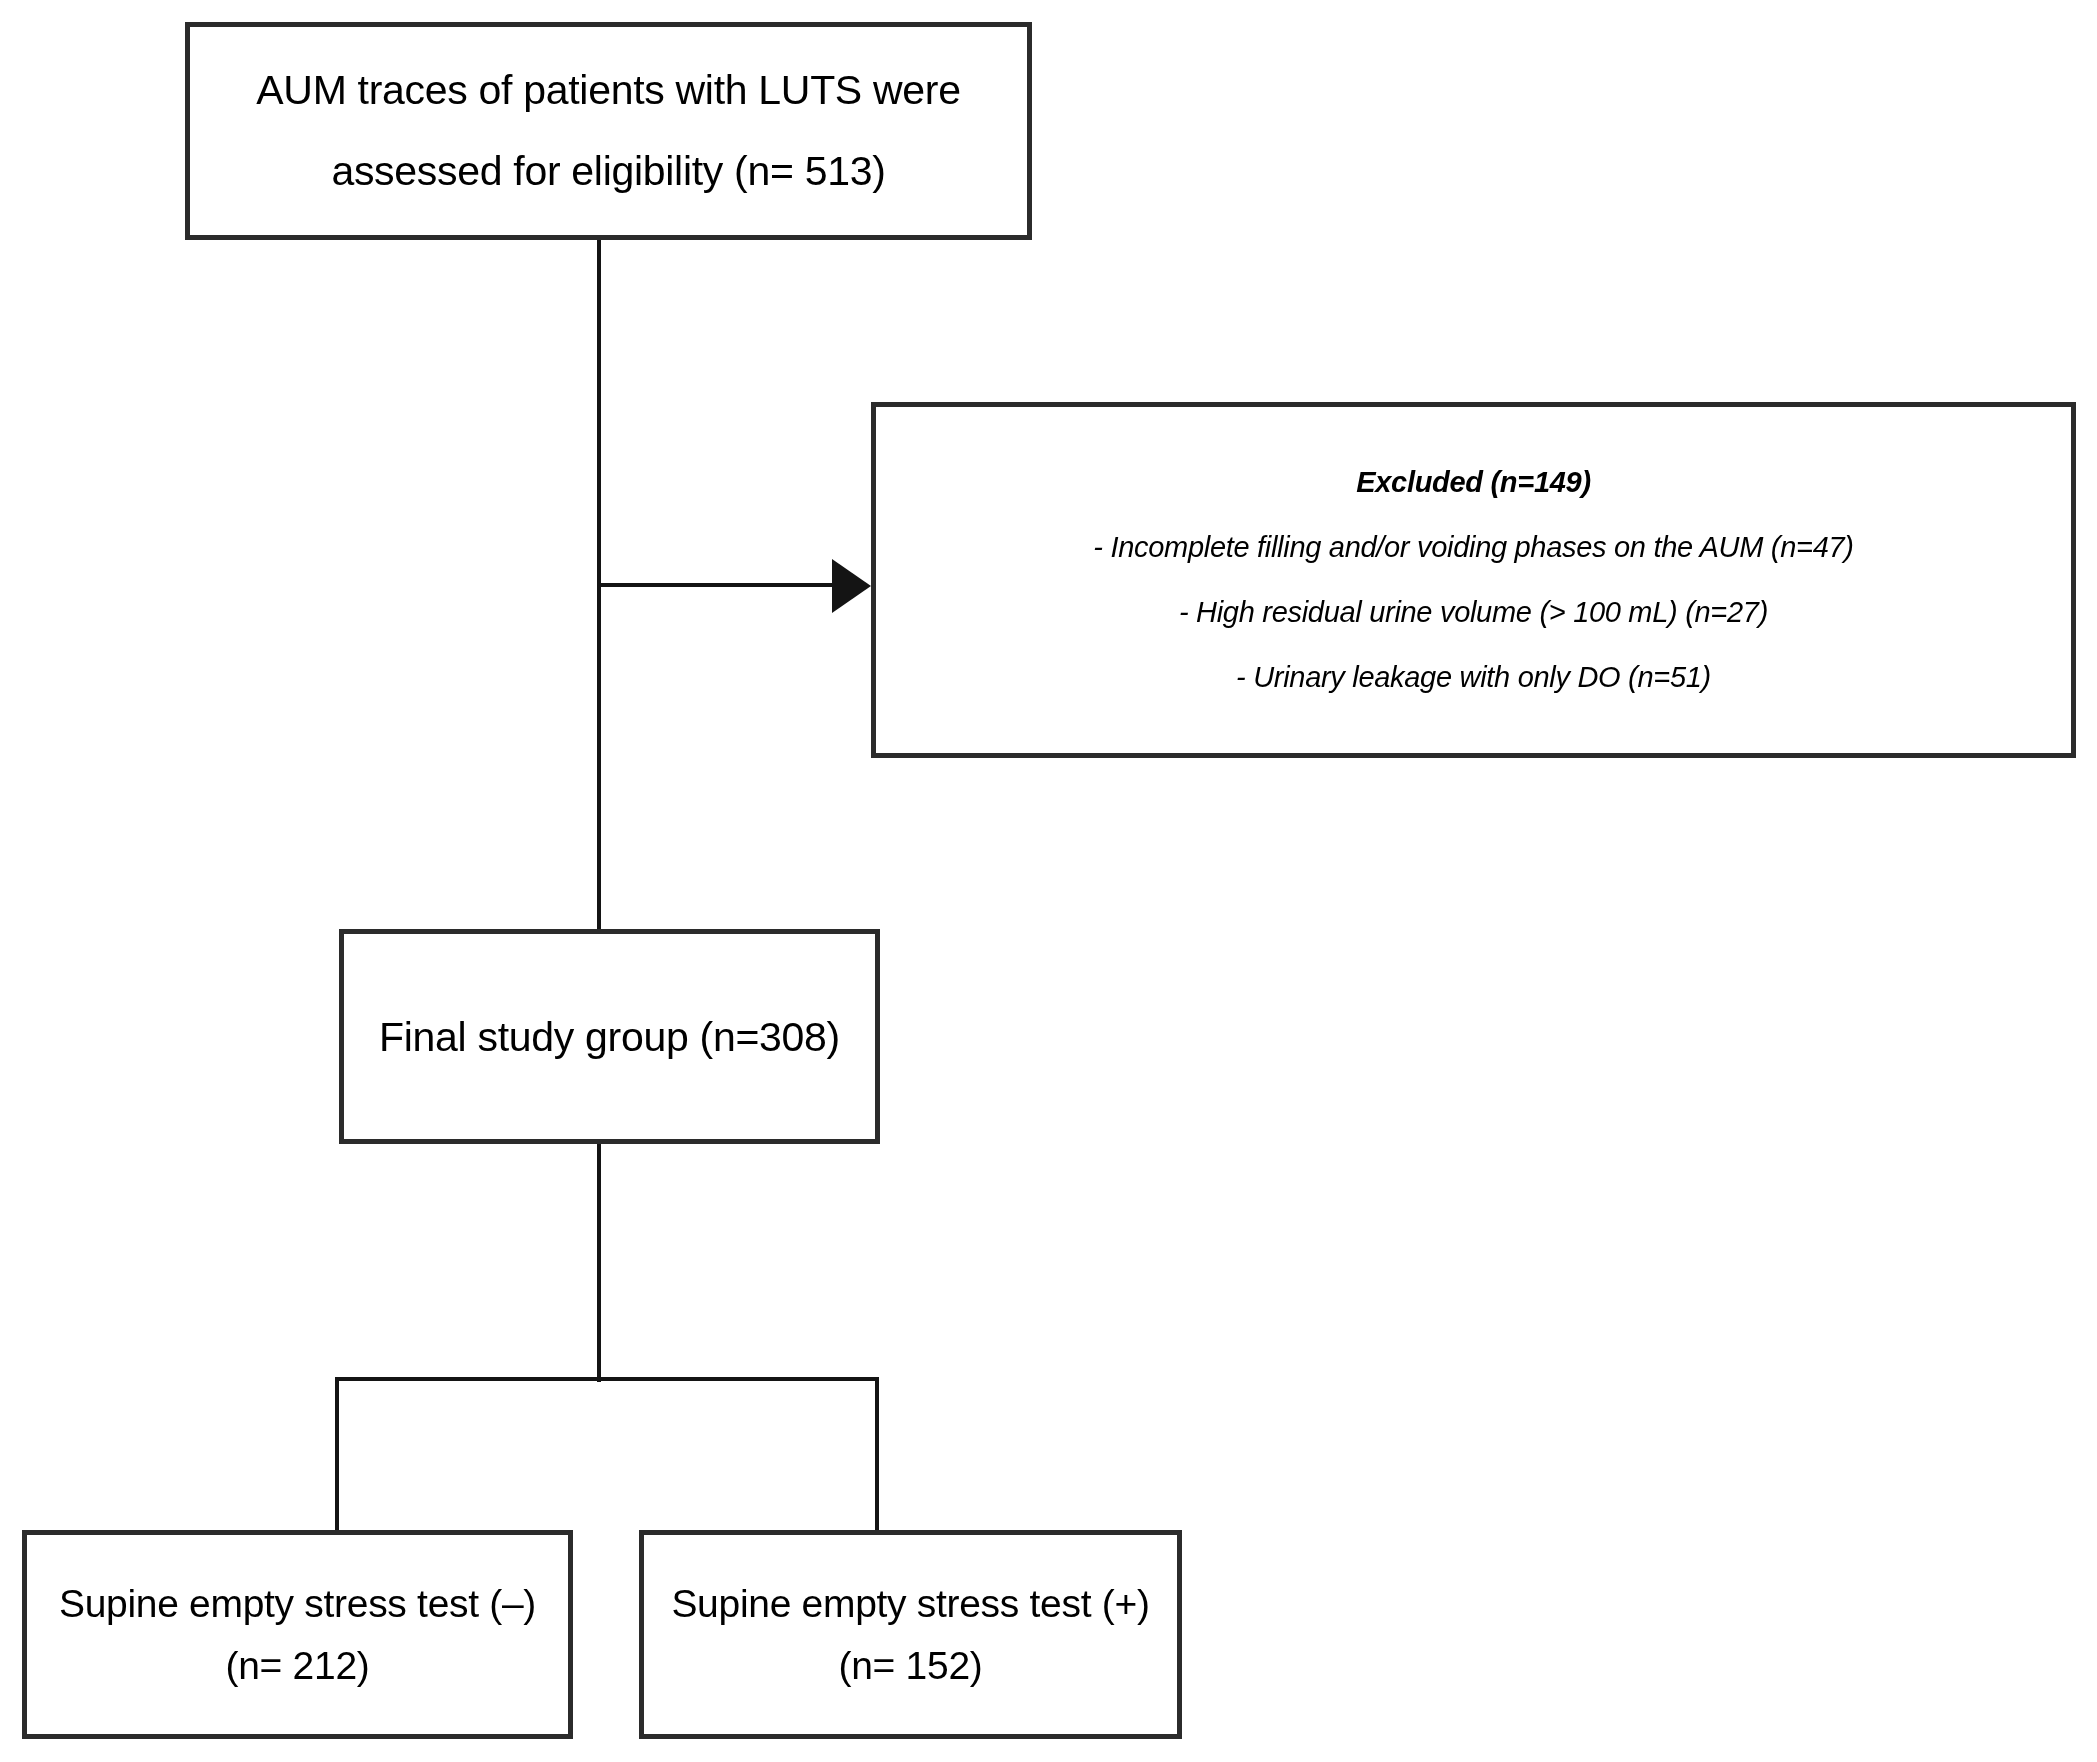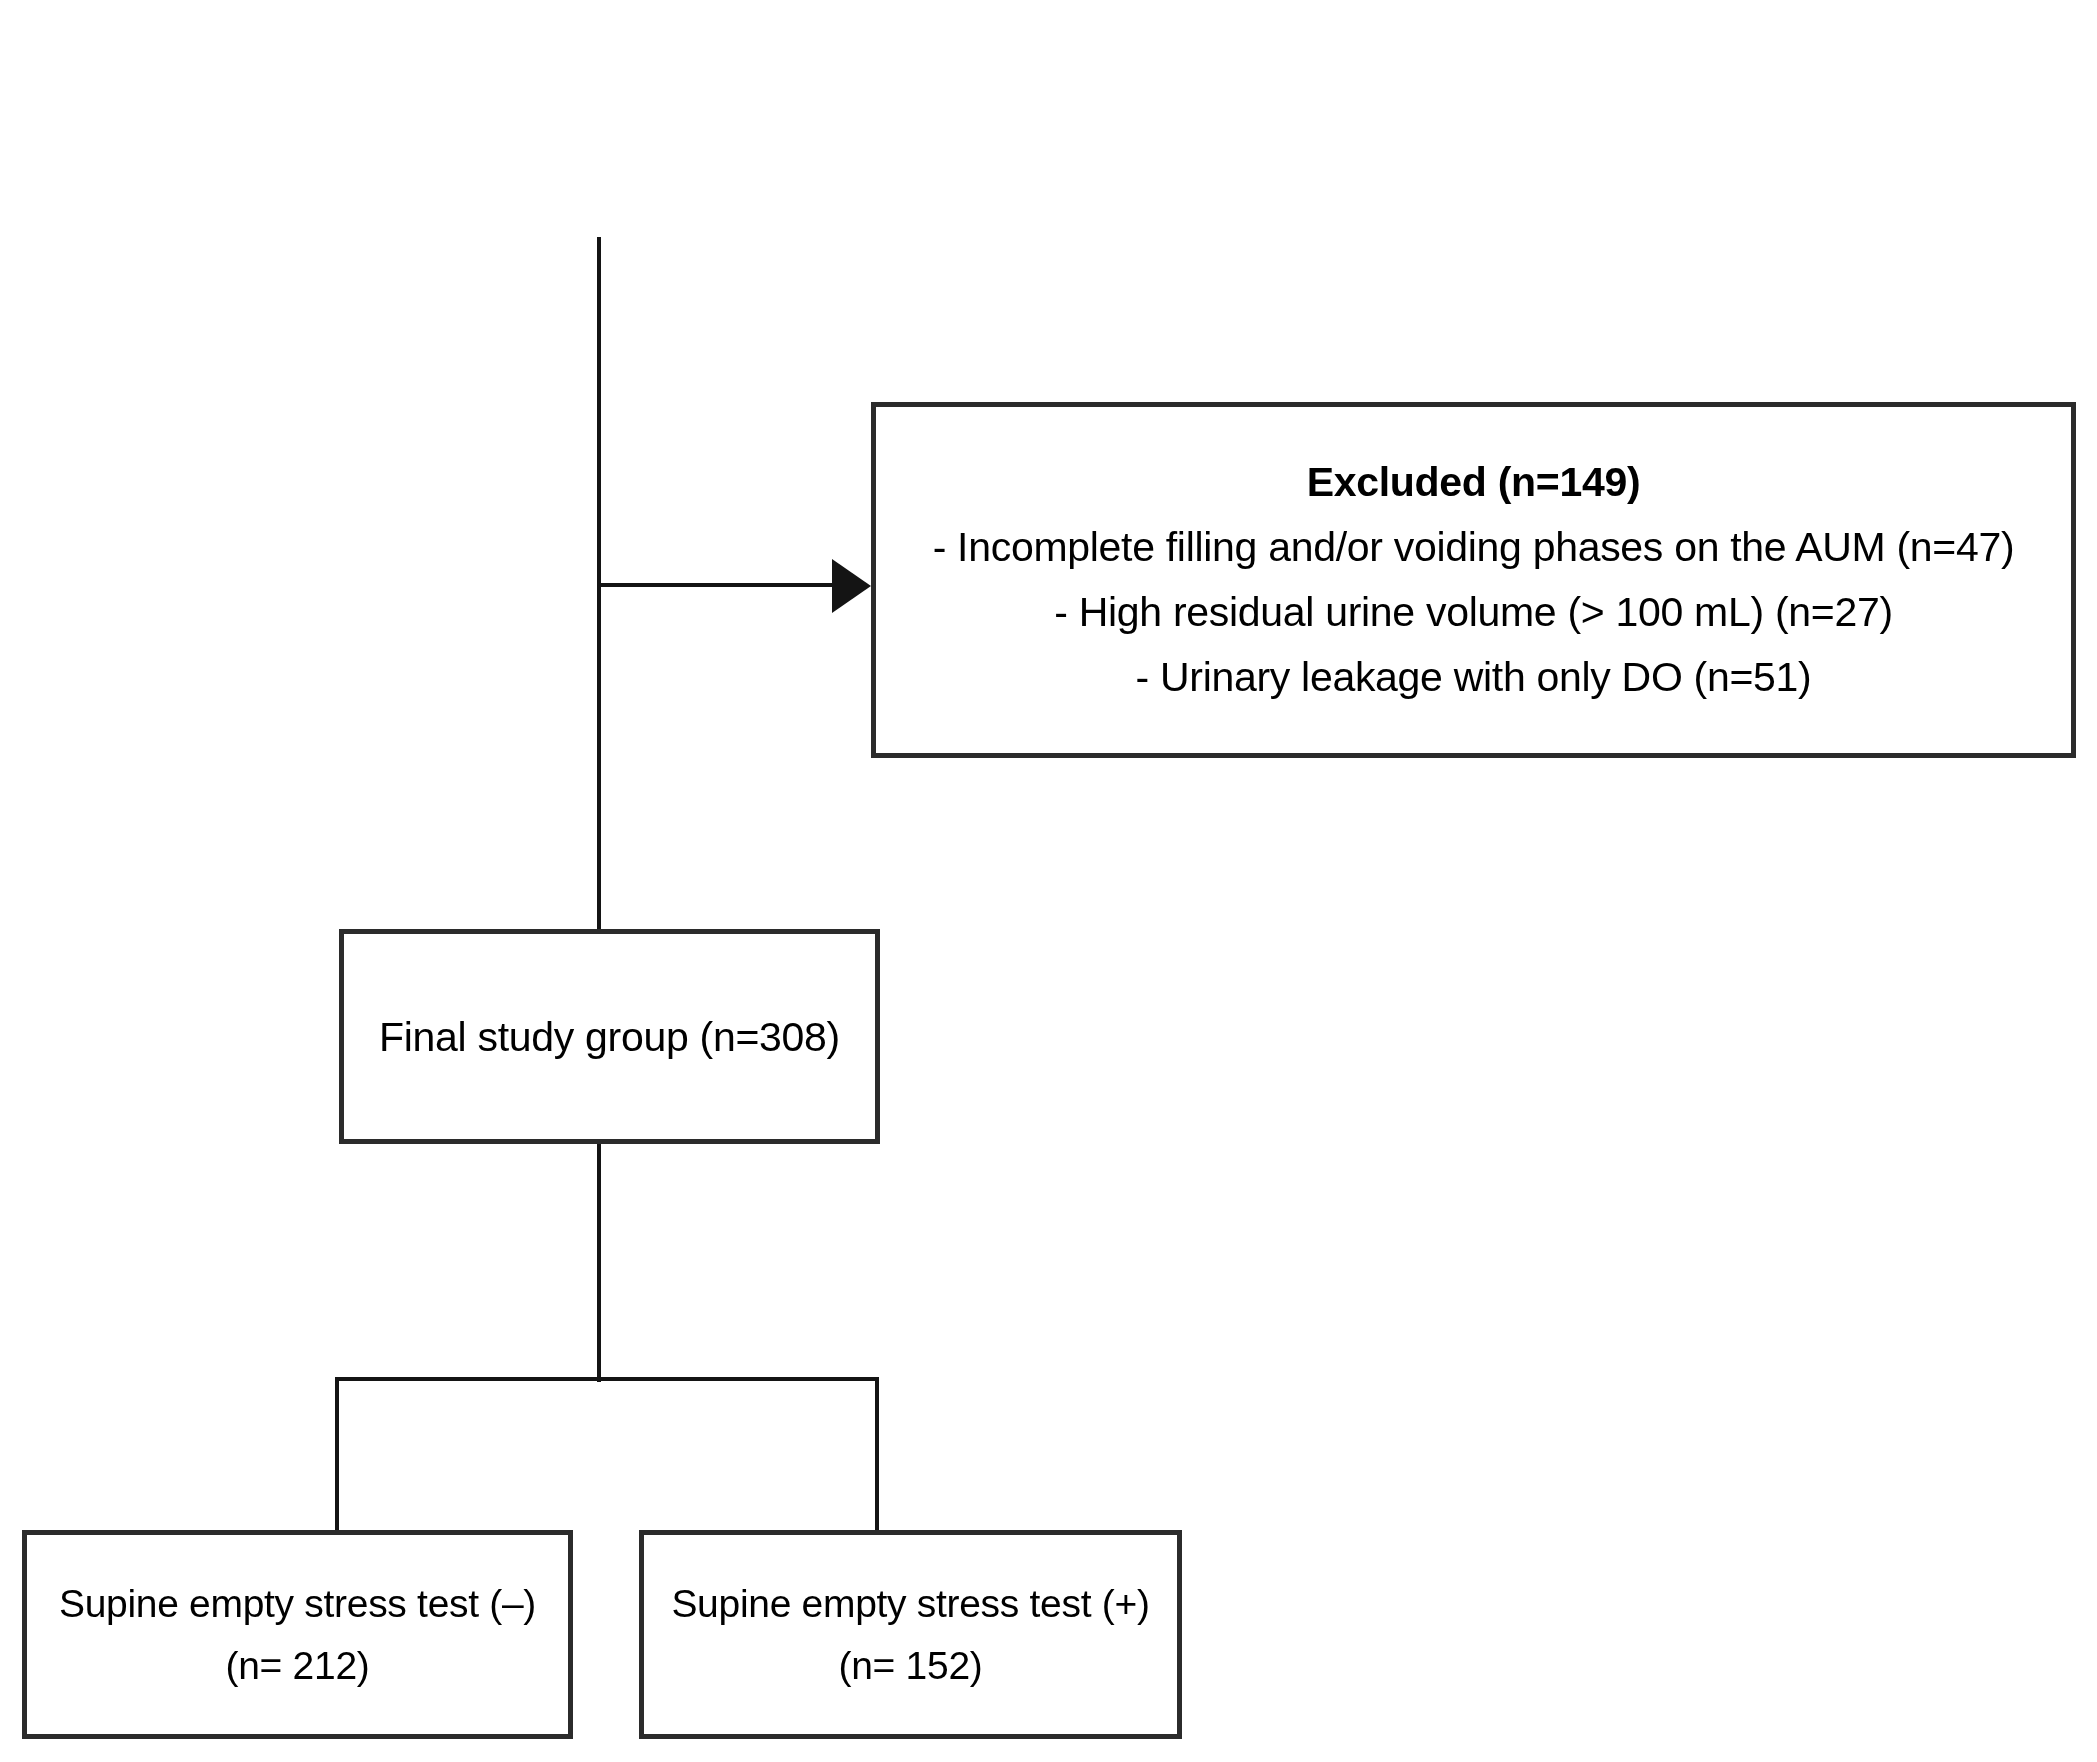--- a/index.html
+++ b/index.html
@@ -50,21 +50,21 @@
     justify-content: center;
     align-items: center;
     text-align: center;
   }
   #box-eligibility {
     left: 185px; top: 22.4px; width: 847px; height: 218px;
     font-size: 41px; line-height: 81px;
   }
   #box-excluded {
     left: 871px; top: 402px; width: 1205px; height: 356px;
-    font-size: 41px; line-height: 65px;
+    font-size: 29px; line-height: 65px; font-style: italic;
   }
   #box-excluded .excluded-title { font-weight: bold; }
   #box-final {
     left: 339px; top: 929px; width: 541px; height: 215px;
     font-size: 41px; line-height: 62px;
   }
   #box-stress-neg {
     left: 22px; top: 1530px; width: 551px; height: 209px;
     font-size: 39px; line-height: 62px;
   }
@@ -79,20 +79,24 @@
 <div class="canvas">
 
   <div class="vline" id="line-top-to-final"></div>
   <div class="hline" id="line-arrow-shaft"></div>
   <div class="arrowhead"></div>
   <div class="vline" id="line-final-to-branch"></div>
   <div class="hline" id="line-branch-horiz"></div>
   <div class="vline" id="line-branch-left"></div>
   <div class="vline" id="line-branch-right"></div>
 
+  <div class="box" id="box-eligibility">
+    <div>AUM traces of patients with LUTS were</div>
+    <div>assessed for eligibility (n= 513)</div>
+  </div>
 
   <div class="box" id="box-excluded">
     <div class="excluded-title">Excluded (n=149)</div>
     <div>- Incomplete filling and/or voiding phases on the AUM (n=47)</div>
     <div>- High residual urine volume (&gt; 100 mL) (n=27)</div>
     <div>- Urinary leakage with only DO (n=51)</div>
   </div>
 
   <div class="box" id="box-final">
     <div>Final study group (n=308)</div>

